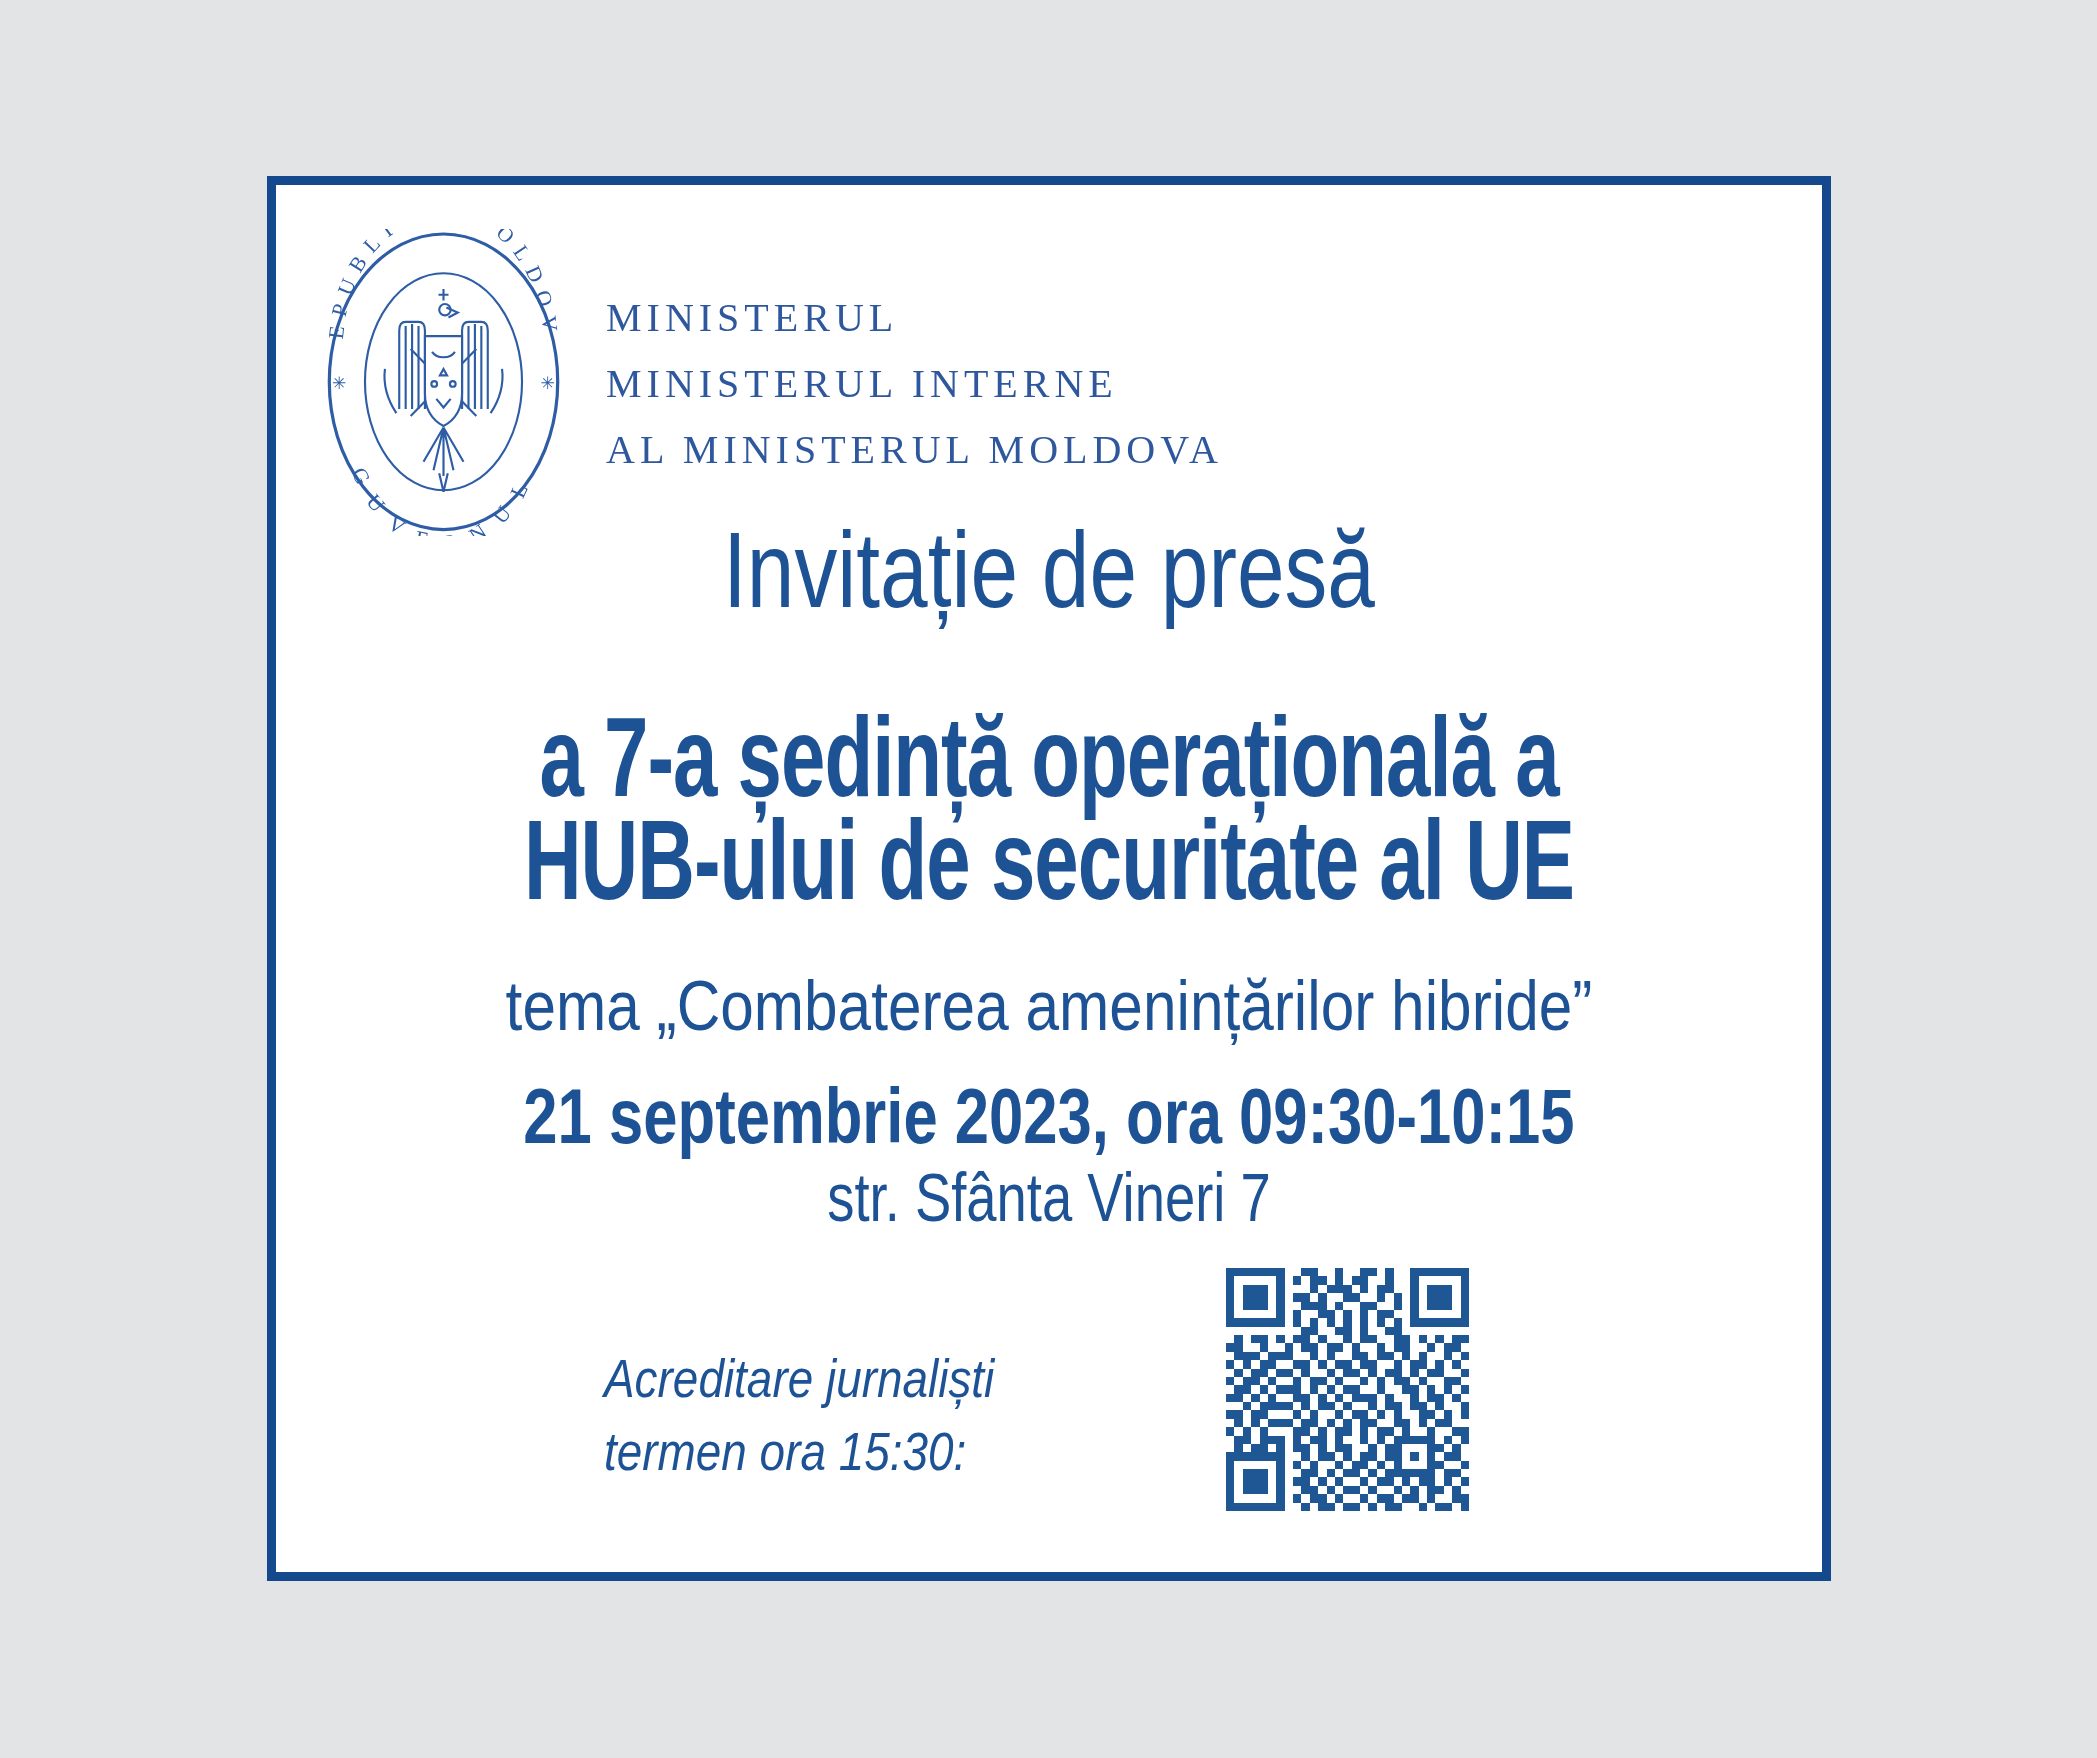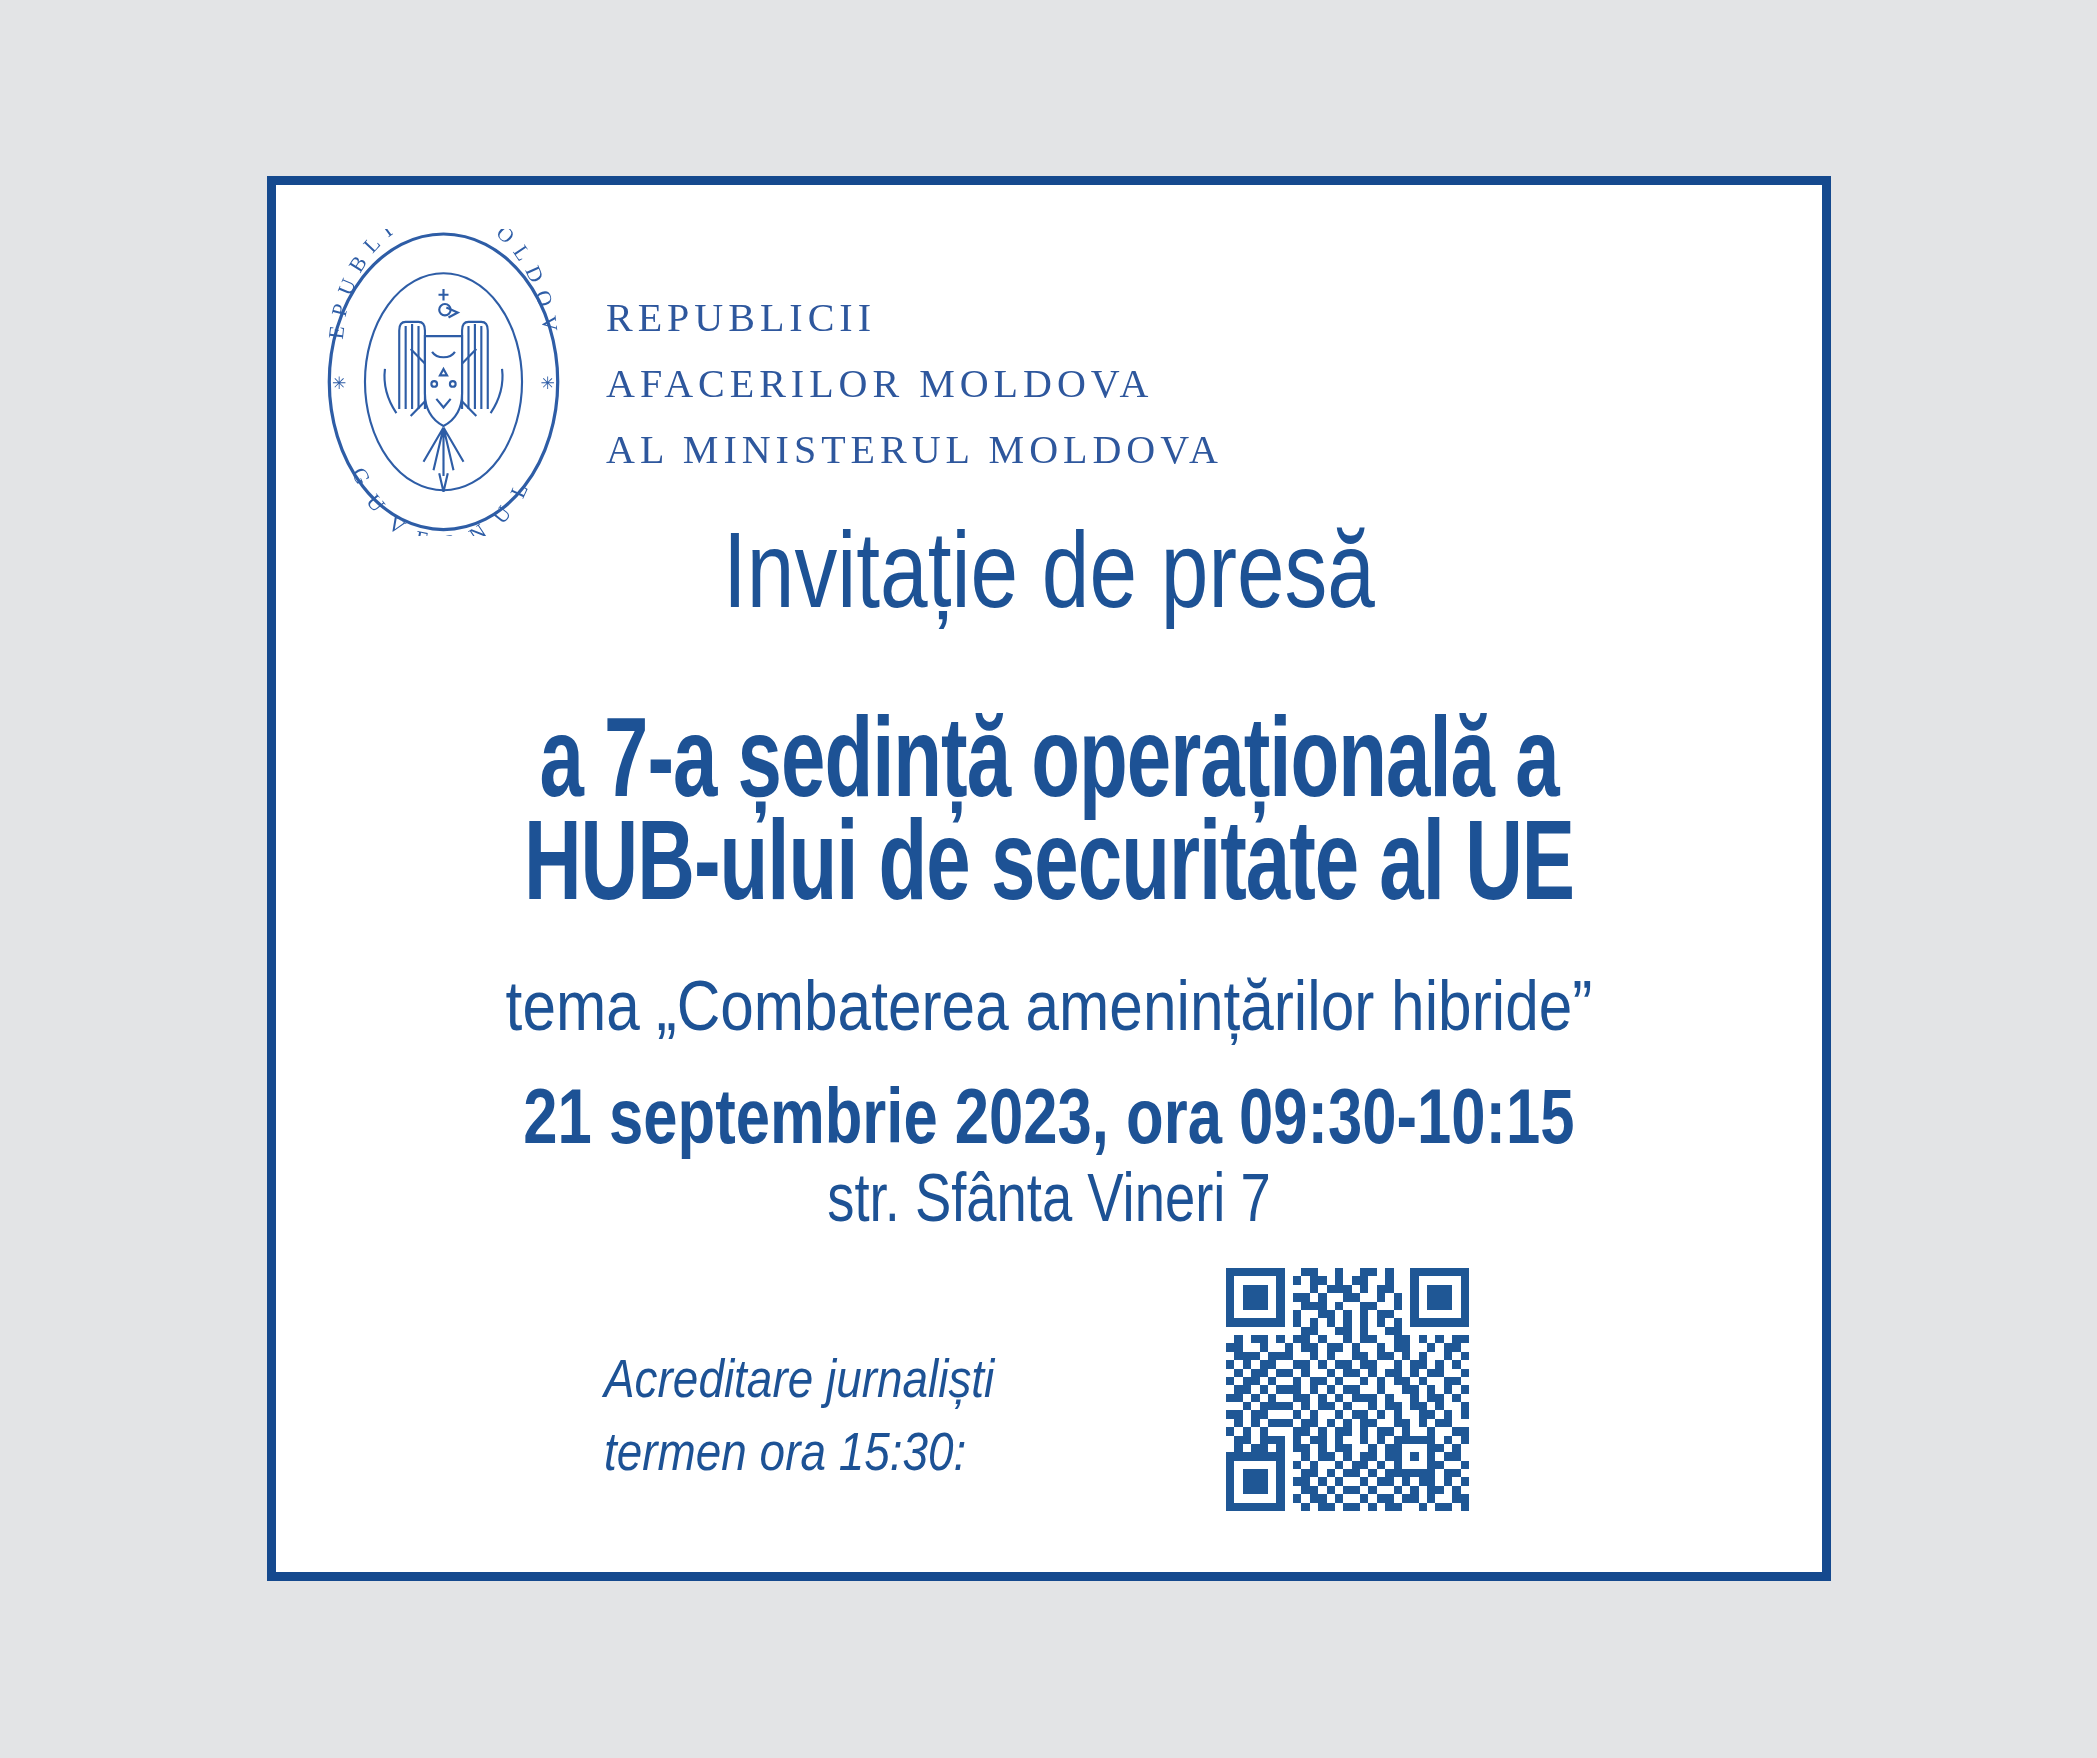--- a/index.html
+++ b/index.html
@@ -60,22 +60,22 @@
         <circle cx="153" cy="217" r="4"></circle>
         <circle cx="179" cy="217" r="4"></circle>
         <path d="M156,238 L166,250 L176,238"></path>
         <path d="M166,278 L138,326 M166,278 L152,338 M166,278 L166,346 M166,278 L180,338 M166,278 L194,326"></path>
         <path d="M160,342 L166,368 L172,342"></path>
         <path d="M100,258 Q80,228 84,196 M232,258 Q252,228 248,196"></path>
       </g>
     </svg>
 
     <div class="ministry">
-      <div>REPUBLICII</div>
-      <div>AFACERILOR MOLDOVA</div>
+      <div>MINISTERUL</div>
+      <div>MINISTERUL INTERNE</div>
       <div>AL MINISTERUL MOLDOVA</div>
     </div>
 
     <div class="cblock title">Invitație de presă</div>
 
     <div class="cblock heading">
       <div>a 7-a ședință operațională a</div>
       <div>HUB-ului de securitate al UE</div>
     </div>
 

